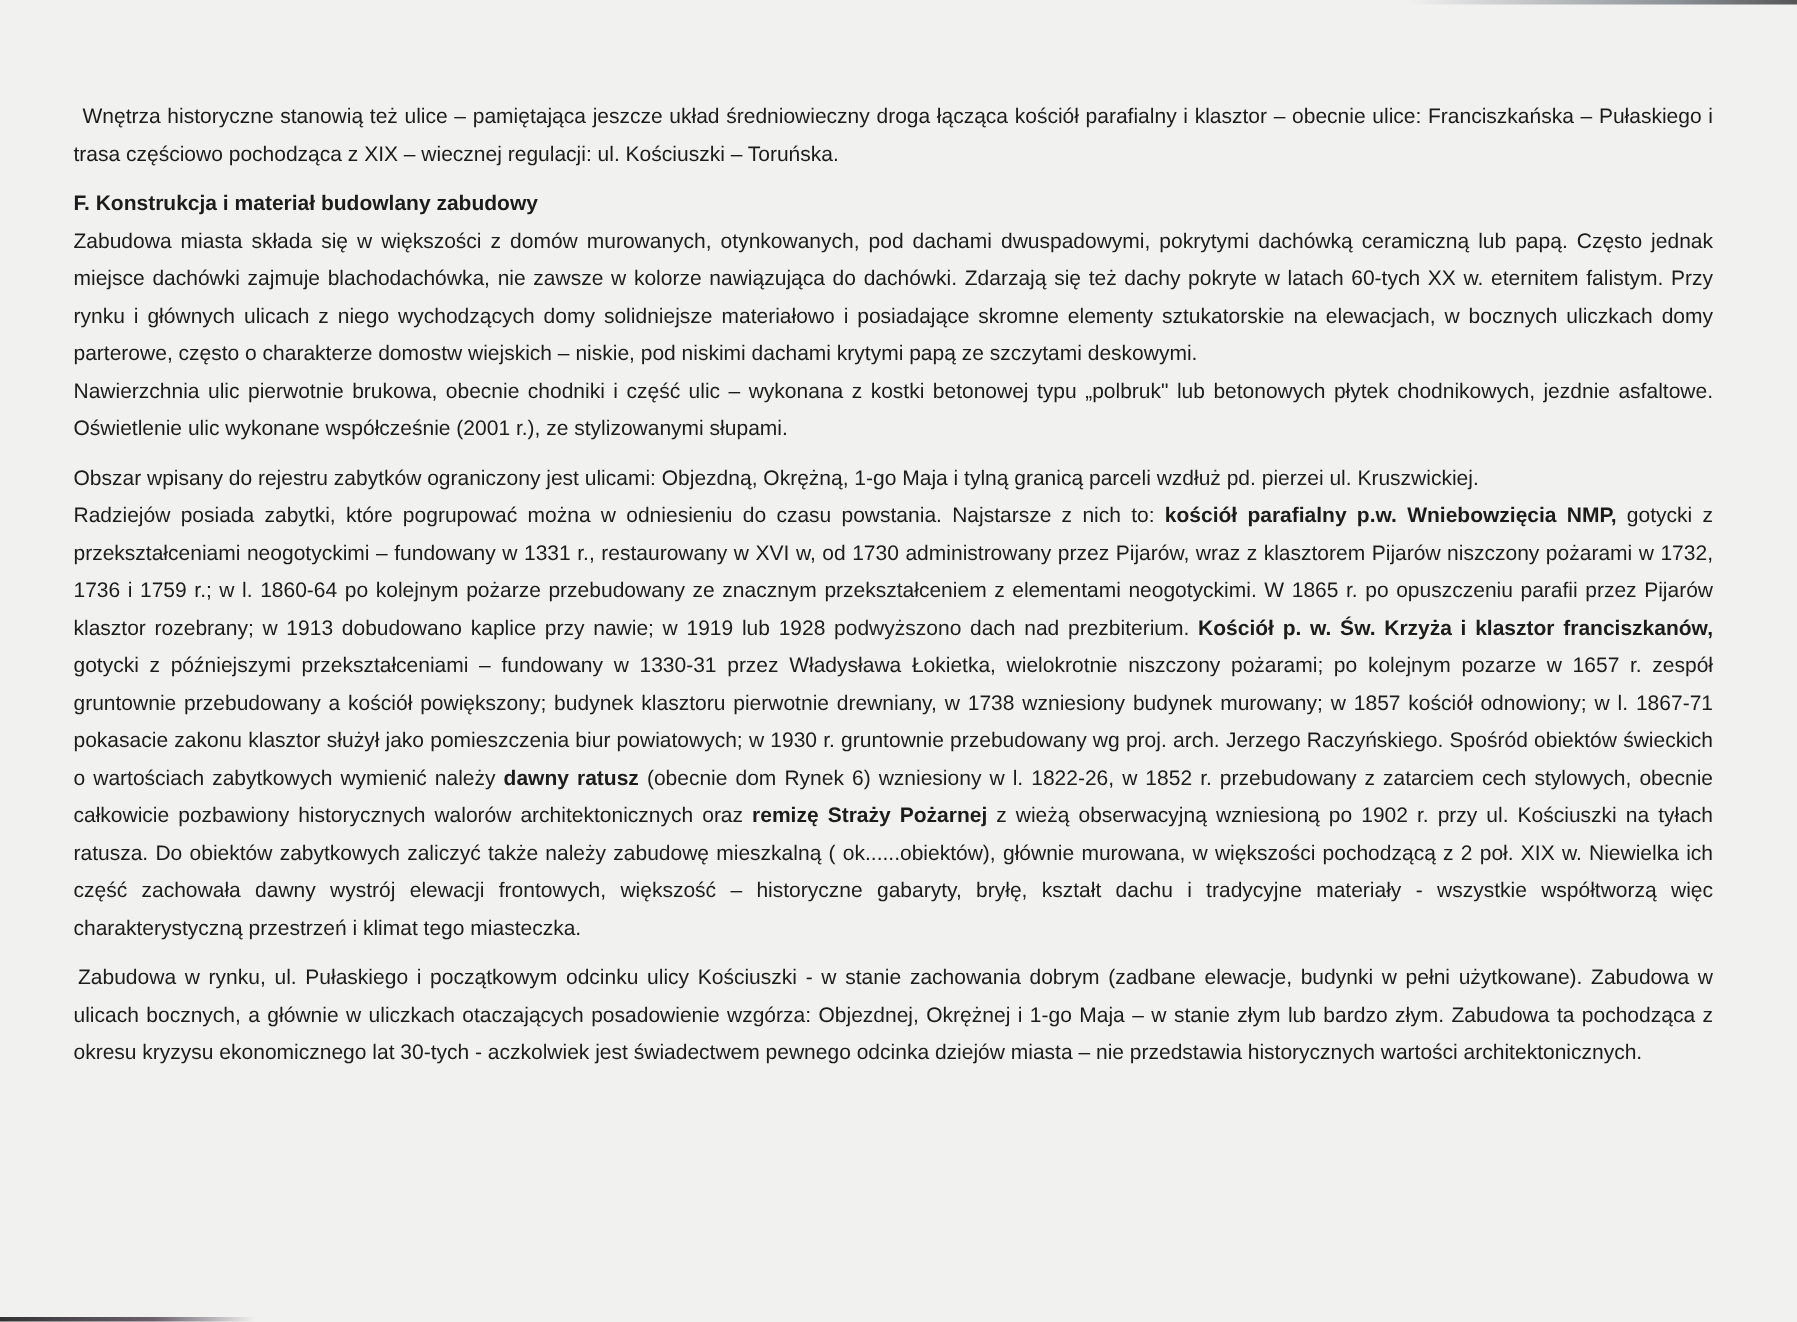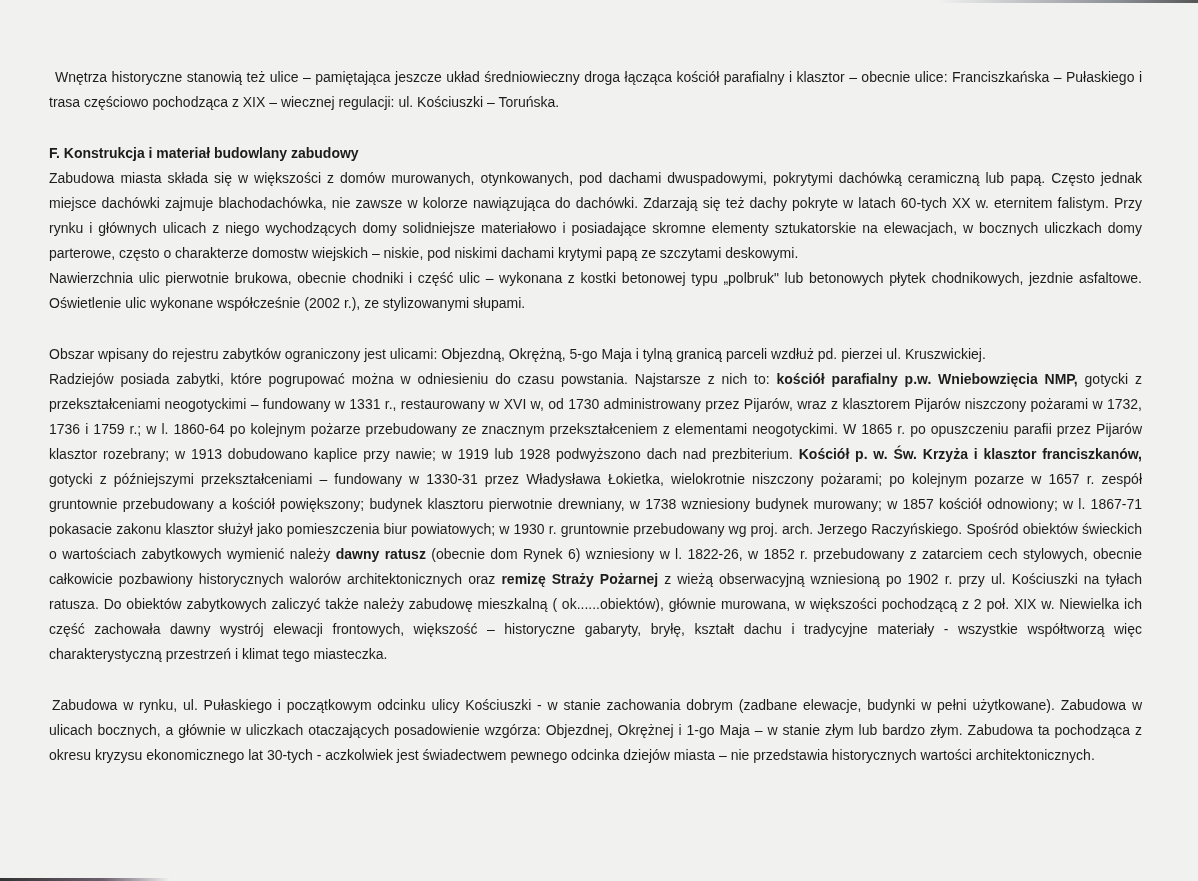--- a/index.html
+++ b/index.html
@@ -17,46 +17,46 @@
   .scan-edge-bottom {
     position: absolute; bottom: 0; left: 0; width: 170px; height: 3px;
     background: linear-gradient(to right, #333, #6b5f6c 60%, rgba(200,200,200,0));
   }
   .page {
     position: absolute; left: 49px; top: 65px; width: 1093px;
     font-size: 14px; line-height: 25px;
     text-align: justify;
   }
   .page p { margin: 0; }
-  .section { margin-top: 26px; }
+  .section { margin-top: 8px; }
   .heading { font-weight: bold; }
   b { font-weight: bold; }
   .indent1 { text-indent: 6px; }
   .indent2 { text-indent: 3px; }
 </style>
 </head>
 <body>
 
 <div class="scan-edge-top"></div>
 <div class="scan-edge-bottom"></div>
 
 <div class="page">
 
   <div>
     <p class="indent1">Wnętrza historyczne stanowią też ulice – pamiętająca jeszcze układ średniowieczny droga łącząca kościół parafialny i klasztor – obecnie ulice: Franciszkańska – Pułaskiego i trasa częściowo pochodząca z XIX – wiecznej regulacji: ul. Kościuszki – Toruńska.</p>
   </div>
 
   <div class="section">
     <p class="heading">F.  Konstrukcja i materiał budowlany zabudowy</p>
     <p>Zabudowa miasta składa się w większości z domów murowanych, otynkowanych, pod dachami dwuspadowymi, pokrytymi dachówką ceramiczną lub papą. Często jednak miejsce dachówki zajmuje blachodachówka, nie zawsze w kolorze nawiązująca do dachówki. Zdarzają się też dachy pokryte w latach 60-tych XX w. eternitem falistym. Przy rynku i głównych ulicach z niego wychodzących domy solidniejsze materiałowo i posiadające skromne elementy sztukatorskie na  elewacjach, w bocznych uliczkach domy parterowe, często o charakterze domostw wiejskich – niskie, pod niskimi dachami krytymi papą ze szczytami deskowymi.</p>
-    <p>Nawierzchnia ulic pierwotnie brukowa, obecnie chodniki i część ulic – wykonana z kostki betonowej typu „polbruk" lub betonowych płytek chodnikowych, jezdnie asfaltowe. Oświetlenie ulic wykonane współcześnie (2002 r.), ze stylizowanymi słupami.</p>
+    <p>Nawierzchnia ulic pierwotnie brukowa, obecnie chodniki i część ulic – wykonana z kostki betonowej typu „polbruk" lub betonowych płytek chodnikowych, jezdnie asfaltowe. Oświetlenie ulic wykonane współcześnie (2001 r.), ze stylizowanymi słupami.</p>
   </div>
 
   <div class="section">
-    <p>Obszar wpisany do rejestru zabytków ograniczony jest ulicami: Objezdną, Okrężną, 5-go Maja i tylną granicą parceli wzdłuż pd. pierzei ul. Kruszwickiej.</p>
+    <p>Obszar wpisany do rejestru zabytków ograniczony jest ulicami: Objezdną, Okrężną, 1-go Maja i tylną granicą parceli wzdłuż pd. pierzei ul. Kruszwickiej.</p>
     <p><span>Radziejów posiada zabytki, które pogrupować można w odniesieniu do czasu powstania. Najstarsze z nich to: </span><b>kościół parafialny p.w. Wniebowzięcia NMP,</b><span> gotycki z przekształceniami neogotyckimi – fundowany w 1331 r., restaurowany w XVI w, od 1730 administrowany przez Pijarów, wraz z klasztorem Pijarów niszczony pożarami w 1732, 1736 i 1759 r.; w l. 1860-64 po kolejnym pożarze przebudowany ze znacznym przekształceniem z elementami neogotyckimi. W 1865 r. po opuszczeniu parafii przez Pijarów klasztor rozebrany; w 1913 dobudowano kaplice przy nawie; w 1919 lub 1928 podwyższono dach nad prezbiterium. </span><b>Kościół p. w. Św. Krzyża i klasztor franciszkanów,</b><span> gotycki z późniejszymi przekształceniami – fundowany w 1330-31 przez Władysława Łokietka, wielokrotnie niszczony pożarami; po kolejnym pozarze w 1657 r. zespół gruntownie przebudowany a kościół powiększony; budynek klasztoru pierwotnie drewniany, w 1738 wzniesiony budynek murowany; w 1857 kościół odnowiony; w l. 1867-71 pokasacie zakonu klasztor służył jako pomieszczenia biur powiatowych; w 1930 r. gruntownie przebudowany wg proj. arch. Jerzego Raczyńskiego. Spośród obiektów  świeckich o wartościach zabytkowych wymienić należy </span><b>dawny ratusz</b><span> (obecnie dom Rynek 6) wzniesiony w l. 1822-26, w 1852 r. przebudowany z zatarciem cech stylowych, obecnie całkowicie pozbawiony historycznych walorów architektonicznych oraz </span><b>remizę Straży Pożarnej</b><span> z wieżą obserwacyjną wzniesioną po 1902 r. przy ul. Kościuszki na tyłach ratusza. Do obiektów zabytkowych zaliczyć także należy zabudowę mieszkalną ( ok......obiektów), głównie murowana, w większości pochodzącą z 2 poł. XIX w. Niewielka ich część zachowała dawny wystrój elewacji frontowych, większość – historyczne gabaryty, bryłę, kształt dachu i tradycyjne materiały - wszystkie współtworzą więc charakterystyczną przestrzeń i klimat tego miasteczka.</span></p>
   </div>
 
   <div class="section">
     <p class="indent2">Zabudowa w rynku, ul. Pułaskiego i początkowym odcinku ulicy Kościuszki - w stanie zachowania dobrym (zadbane elewacje, budynki w pełni użytkowane). Zabudowa w ulicach bocznych, a głównie w uliczkach otaczających posadowienie wzgórza: Objezdnej, Okrężnej i 1-go Maja – w stanie złym lub bardzo złym. Zabudowa ta pochodząca z okresu kryzysu ekonomicznego lat 30-tych - aczkolwiek jest świadectwem pewnego odcinka dziejów miasta – nie przedstawia historycznych wartości architektonicznych.</p>
   </div>
 
 </div>
 
 </body></html>

